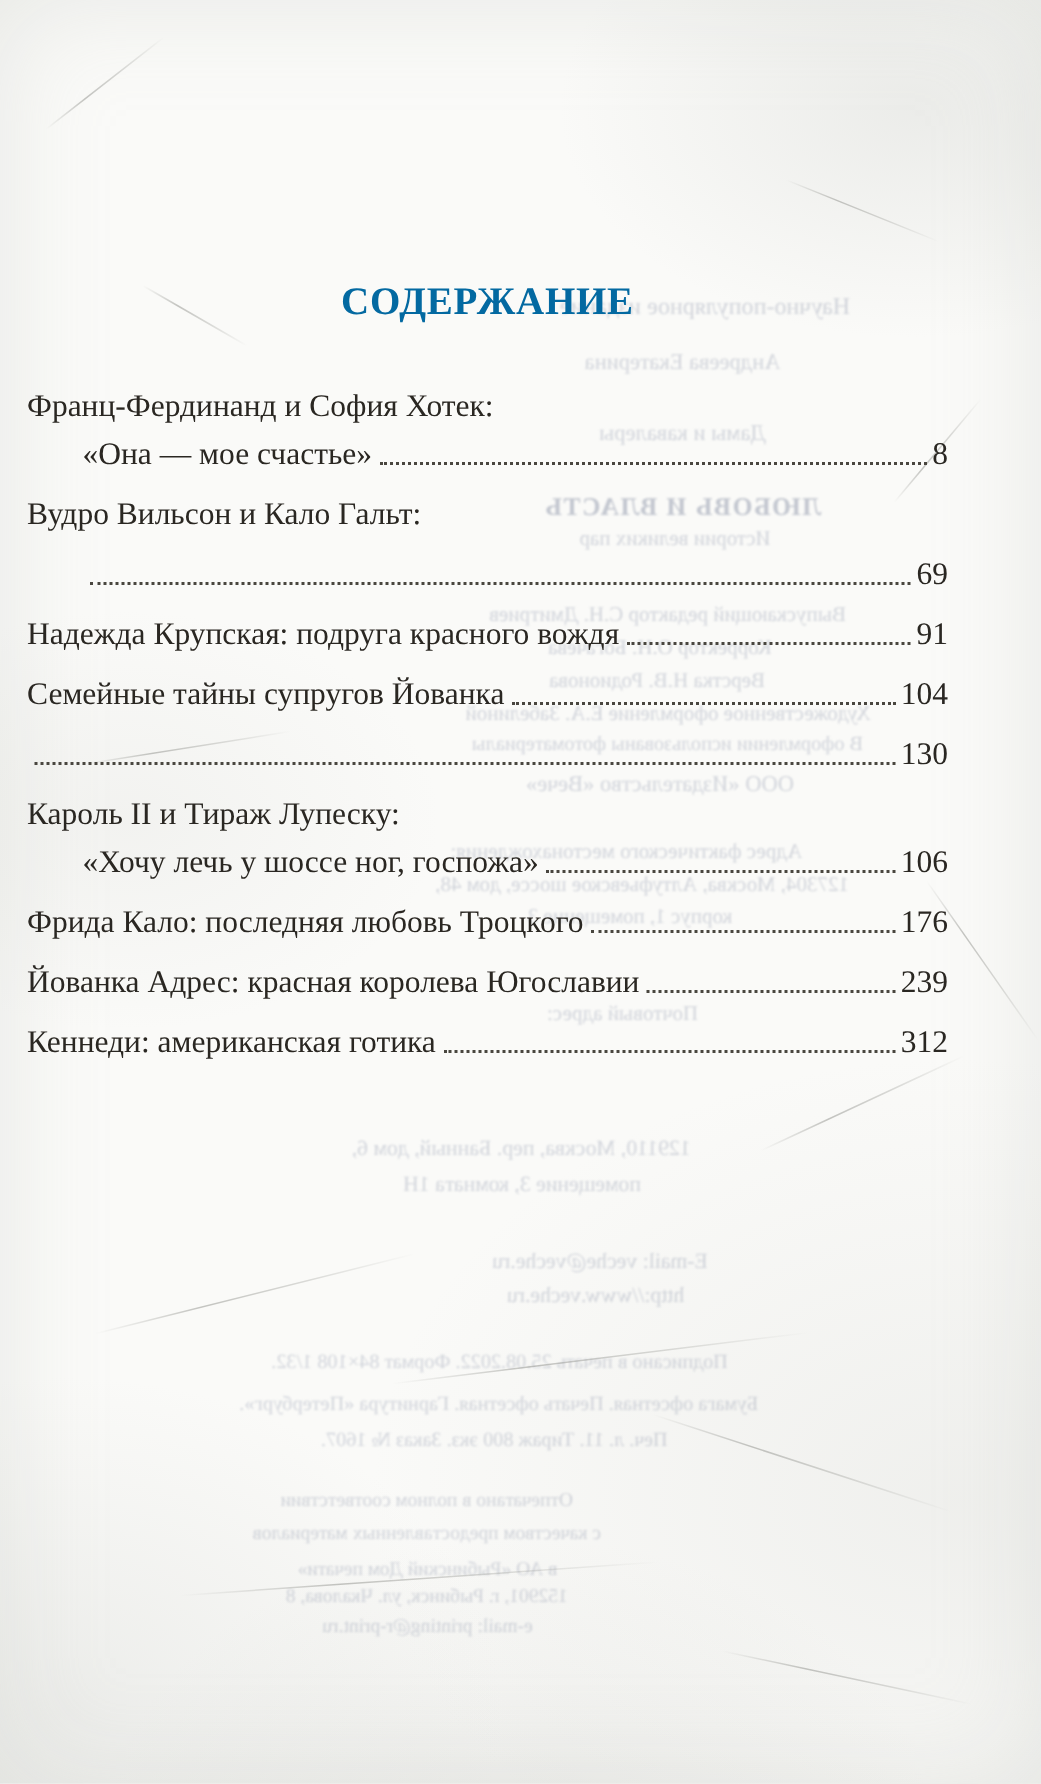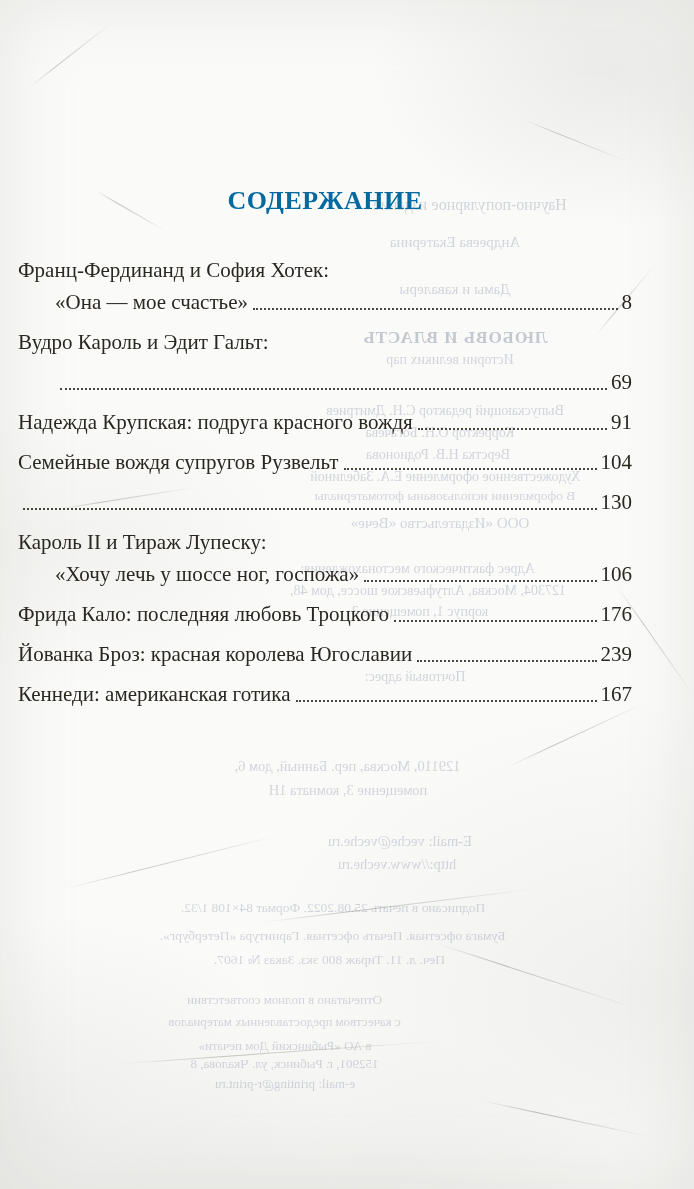--- a/index.html
+++ b/index.html
@@ -129,42 +129,42 @@
         </div>
       <div class="row sub">
         <span class="t">«Она — мое счастье»</span>
         <span class="dots"></span>
         <span class="pg">8</span>
       </div>
     </div>
 
     <div class="entry">
       <div class="row">
-          <span class="t">Вудро Кароль и Эдит Гальт:</span>
+          <span class="t">Вудро Вильсон и Кало Гальт:</span>
         </div>
     </div>
 
     <div class="entry">
       <div class="row sub">
         <span class="dots"></span>
         <span class="pg">69</span>
       </div>
     </div>
 
     <div class="entry">
       <div class="row">
         <span class="t">Надежда Крупская: подруга красного вождя</span>
         <span class="dots"></span>
         <span class="pg">91</span>
       </div>
     </div>
 
     <div class="entry">
       <div class="row">
-        <span class="t">Семейные вождя супругов Рузвельт</span>
+        <span class="t">Семейные тайны супругов Йованка</span>
         <span class="dots"></span>
         <span class="pg">104</span>
       </div>
     </div>
 
     <div class="entry">
       <div class="row">
         <span class="dots"></span>
         <span class="pg">130</span>
       </div>
@@ -184,28 +184,28 @@
     <div class="entry">
       <div class="row">
         <span class="t">Фрида Кало: последняя любовь Троцкого</span>
         <span class="dots"></span>
         <span class="pg">176</span>
       </div>
     </div>
 
     <div class="entry">
       <div class="row">
-        <span class="t">Йованка Броз: красная королева Югославии</span>
+        <span class="t">Йованка Адрес: красная королева Югославии</span>
         <span class="dots"></span>
         <span class="pg">239</span>
       </div>
     </div>
 
     <div class="entry">
       <div class="row">
         <span class="t">Кеннеди: американская готика</span>
         <span class="dots"></span>
-        <span class="pg">167</span>
+        <span class="pg">312</span>
       </div>
     </div>
 
   </div>
 </div>
 
 </body></html>

